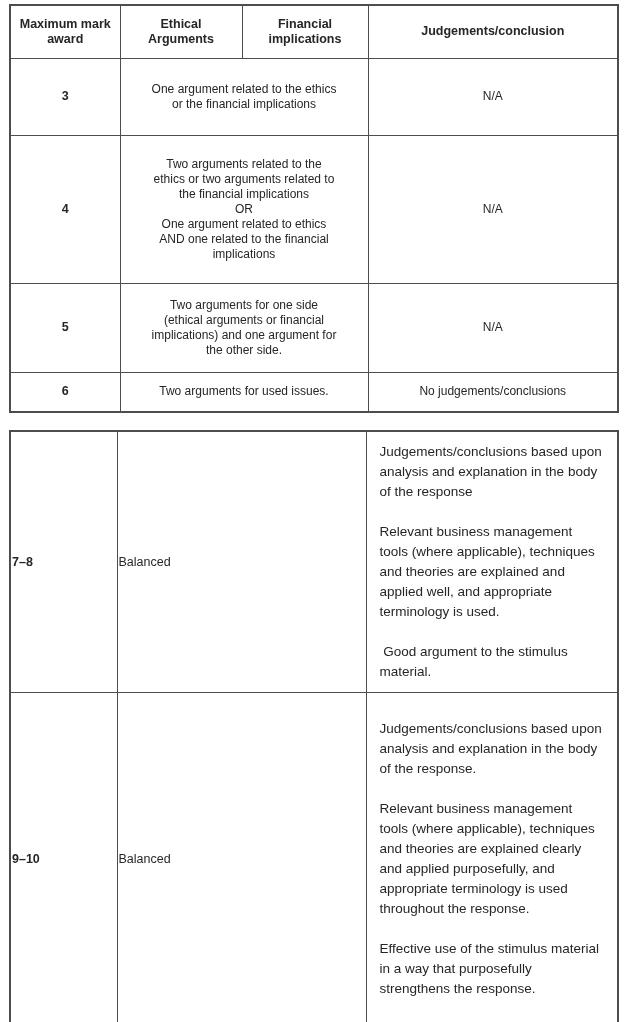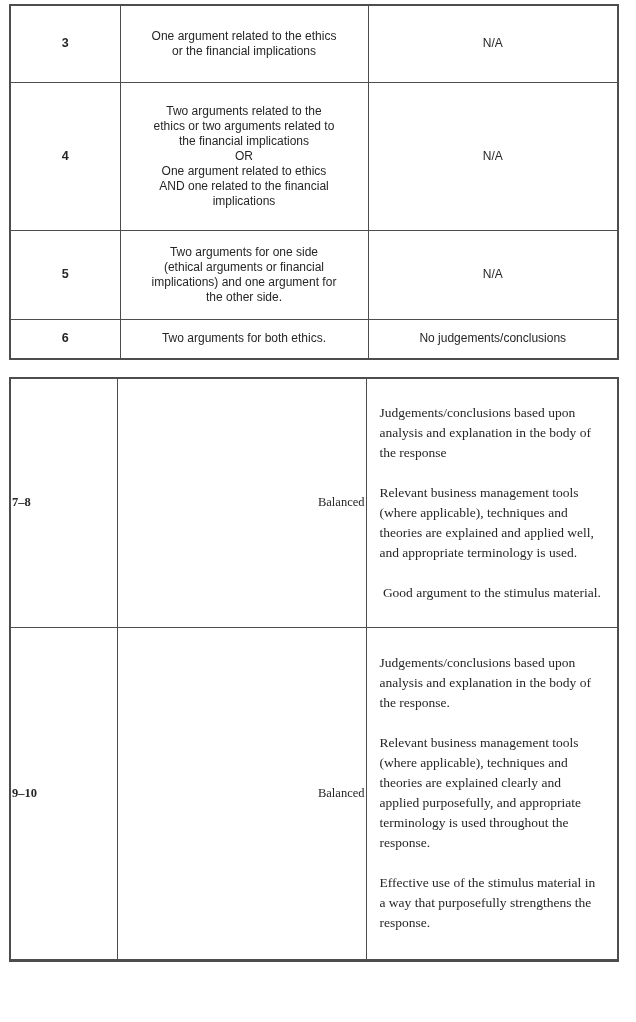--- a/index.html
+++ b/index.html
@@ -48,25 +48,25 @@
   .t1 .mark-cell { font-weight: bold; font-size: 12.5px; }
   .t1 .args-cell { padding: 10px 30px; }
   .t1 .args-cell div { margin: 0; }
   .row-header  { height: 53px; }
   .row-3  { height: 77px; }
   .row-4  { height: 148px; }
   .row-5  { height: 89px; }
   .row-6  { height: 40px; }
   
   .t2 { border-bottom-width: 3px; }
-  .t2 td { font-size: 12.5px; font-family: Liberation Serif, serif; }
+  .t2 td { font-size: 12.5px; }
   .t2 .mark-range-cell {
     font-weight: bold;
   }
-  .t2 .balance-cell { text-align: right; }
+  .t2 .balance-cell { text-align: left; }
   .t2 .criteria-cell {
     text-align: left;
     font-size: 13.5px;
     line-height: 20px;
     padding: 10px 14px 10px 13px;
     vertical-align: middle;
   }
   .criteria-cell p {
     margin: 0 0 20px 0;
     white-space: pre-wrap;
@@ -81,20 +81,26 @@
 <div class="page">
 
   <table class="rubric-table t1">
     <colgroup>
       <col style="width:110px">
       <col style="width:122px">
       <col style="width:126px">
       <col style="width:250px">
     </colgroup>
     <tbody>
+        <tr class="row-header">
+      <th>Maximum mark award</th>
+      <th>Ethical Arguments</th>
+      <th>Financial implications</th>
+      <th>Judgements/conclusion</th>
+    </tr>
     <tr class="row-3">
       <td class="mark-cell">3</td>
       <td class="args-cell" colspan="2">
         <div>One argument related to the ethics or the financial implications</div>
       </td>
       <td class="judge-cell">N/A</td>
     </tr>
     <tr class="row-4">
       <td class="mark-cell">4</td>
       <td class="args-cell" colspan="2">
@@ -107,21 +113,21 @@
     <tr class="row-5">
       <td class="mark-cell">5</td>
       <td class="args-cell" colspan="2">
         <div>Two arguments for one side (ethical arguments or financial implications) and one argument for the other side.</div>
       </td>
       <td class="judge-cell">N/A</td>
     </tr>
     <tr class="row-6">
       <td class="mark-cell">6</td>
       <td class="args-cell" colspan="2">
-        <div>Two arguments for both ethics.</div>
+        <div>Two arguments for used issues.</div>
       </td>
       <td class="judge-cell">No judgements/conclusions</td>
     </tr>
   </tbody>
     </table>
 
   <table class="rubric-table t2">
     <colgroup>
       <col style="width:107px">
       <col style="width:249px">

